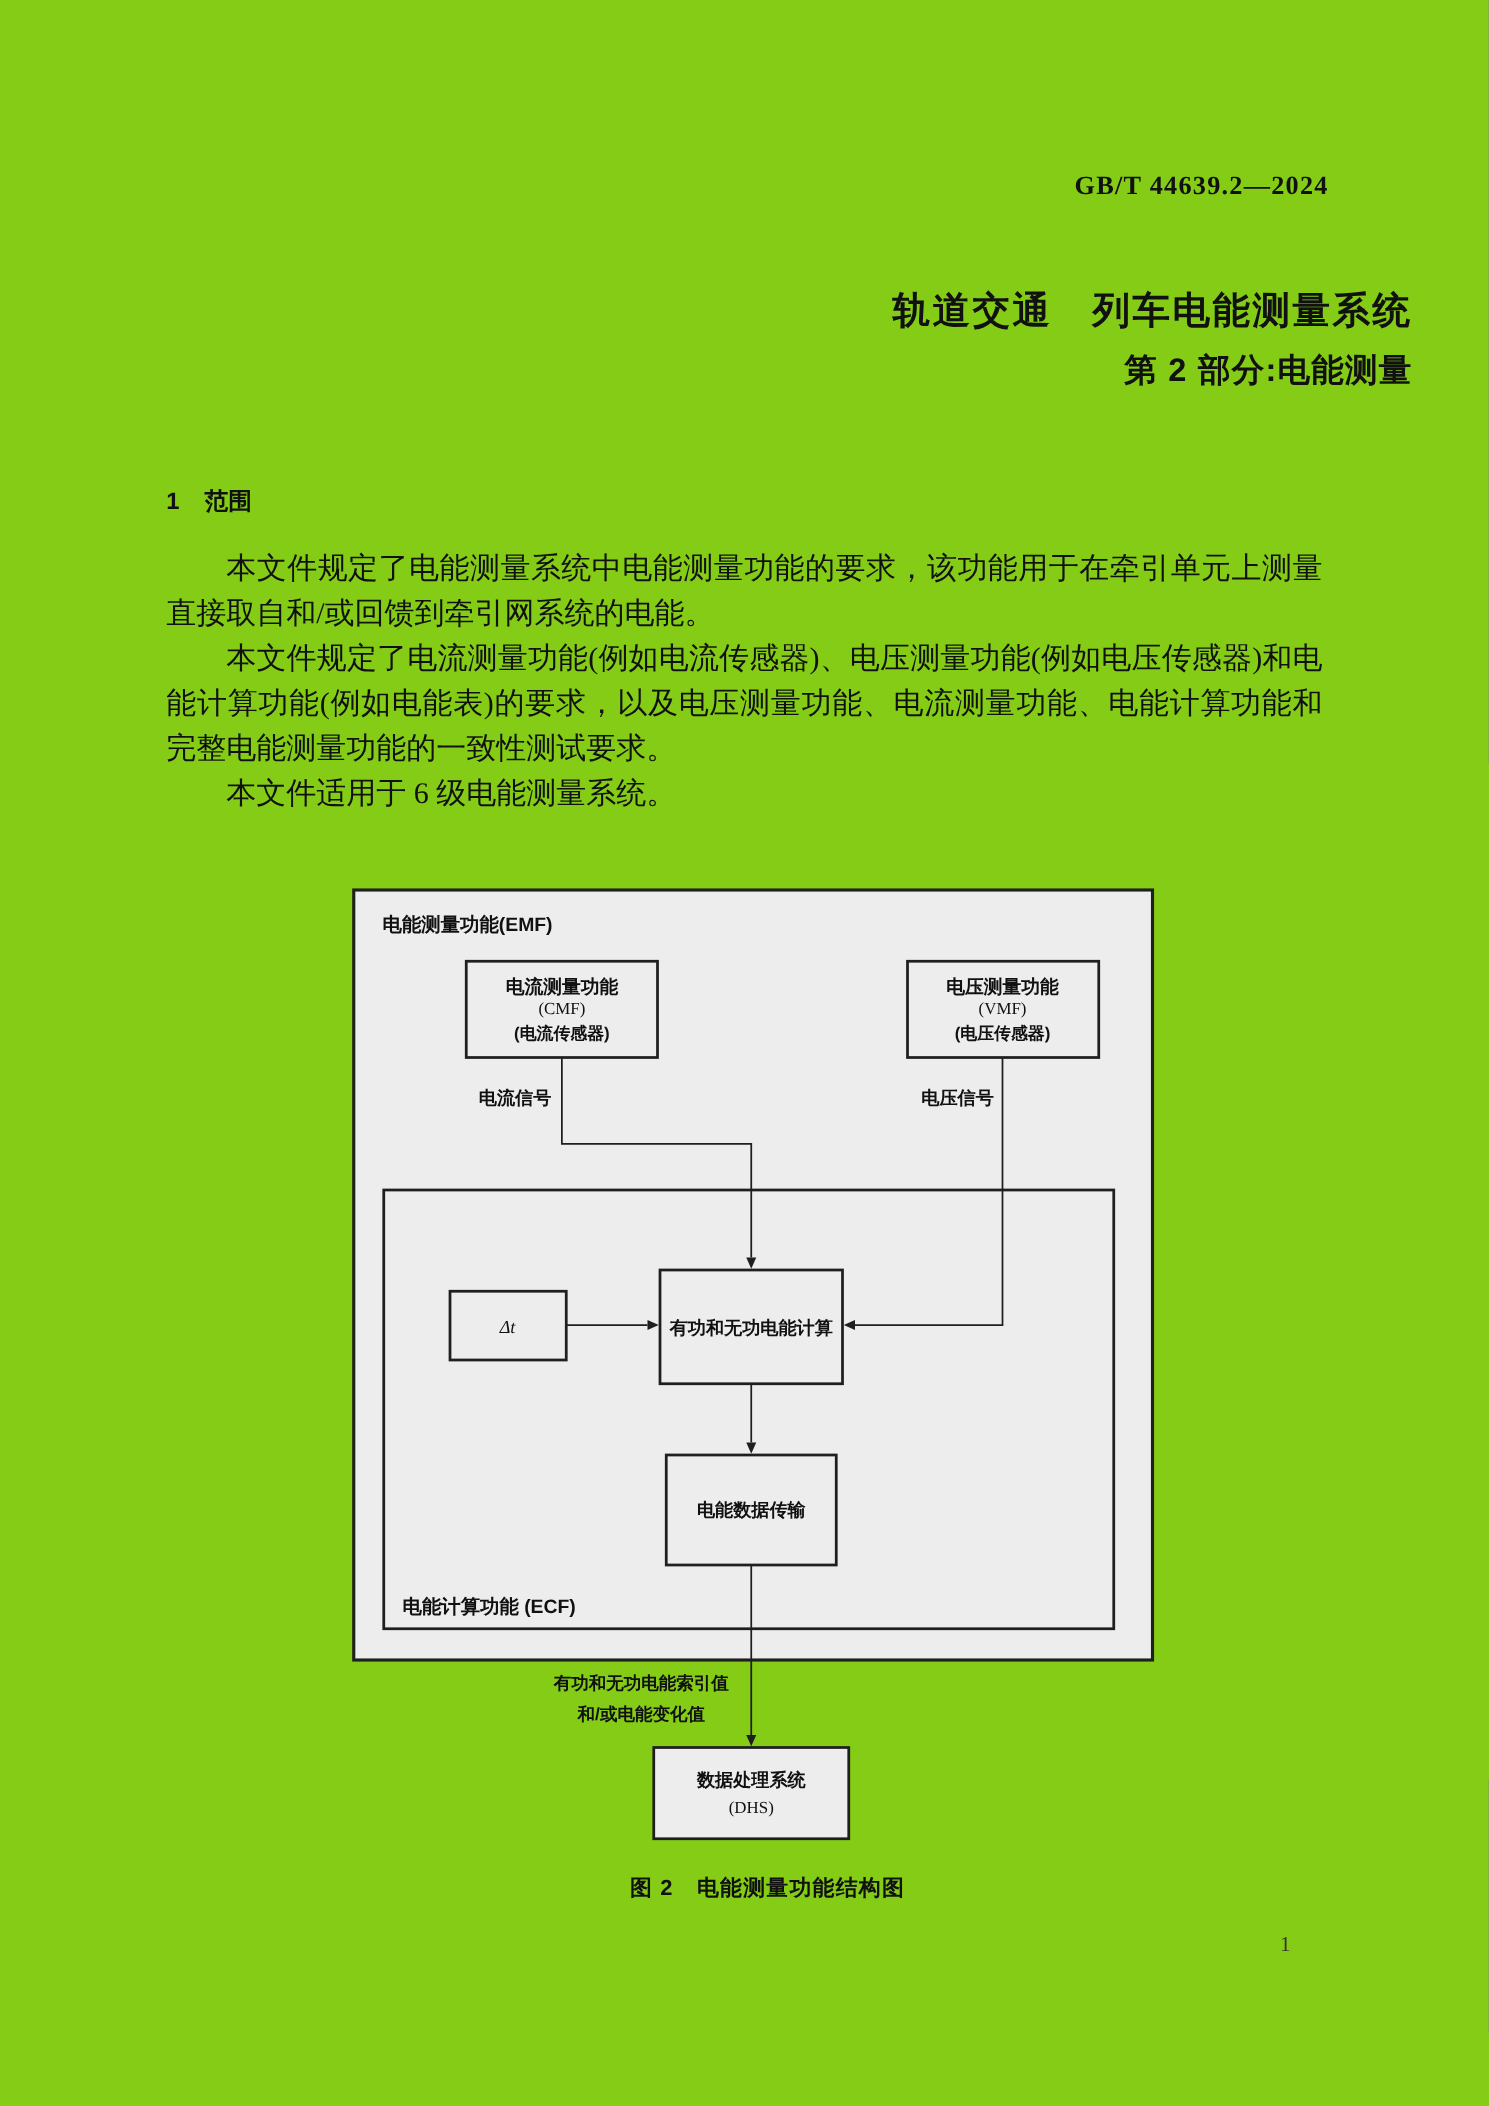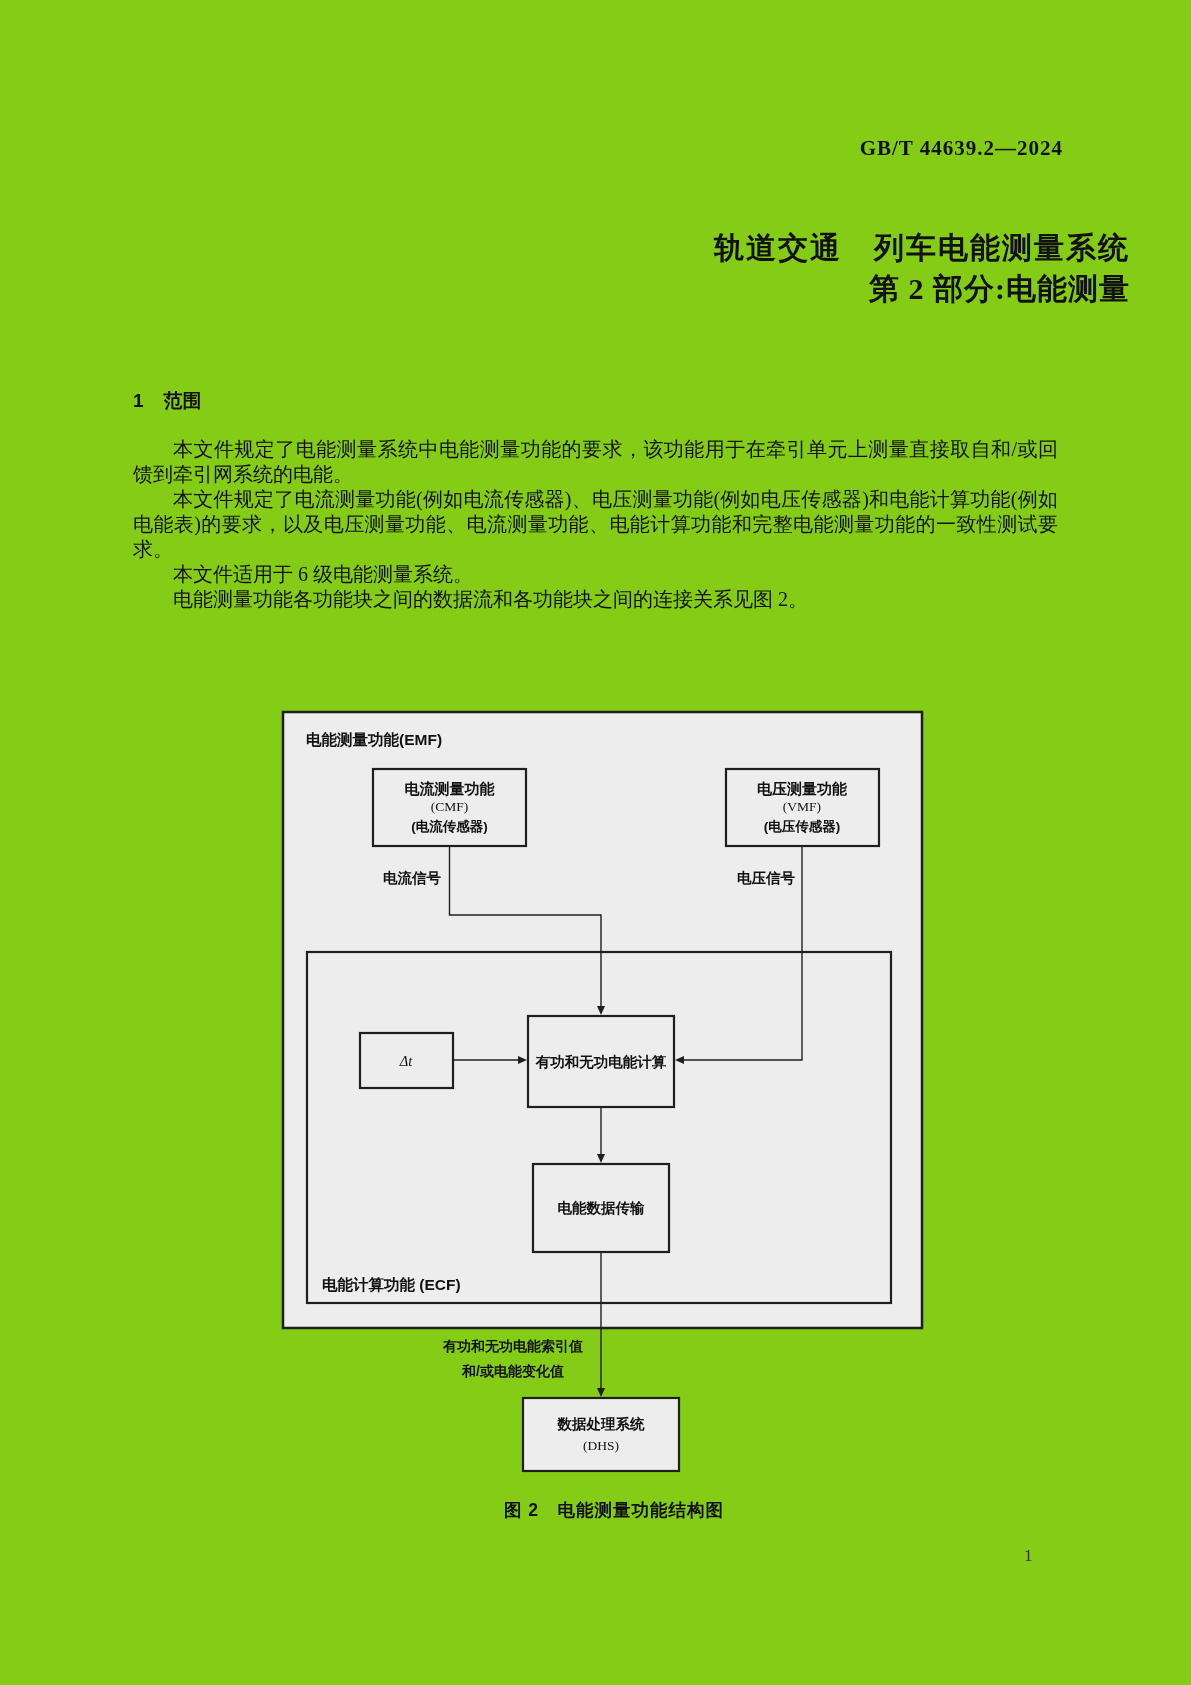--- a/index.html
+++ b/index.html
@@ -16,33 +16,33 @@
     position:absolute; top:136px; right:128px;
     font-family:"Liberation Serif", serif;
     font-weight:bold; font-size:21px; letter-spacing:1px;
   }
   .title-block { position:absolute; top:228px; left:0; width:1130px; text-align:right; }
   .title-line1 {
     font-family:"Liberation Sans", sans-serif;
     font-weight:bold; font-size:30px; letter-spacing:2px;
   }
   .title-line2 {
-    font-family:Liberation Serif, serif;
-    font-weight:bold; font-size:30px; letter-spacing:1px; 
+    font-family:Liberation Sans, sans-serif;
+    font-weight:bold; font-size:26px; letter-spacing:1px; margin-top:10px;
   }
   .section-heading {
     position:absolute; top:388px; left:133px;
     font-family:"Liberation Sans", sans-serif;
     font-weight:bold; font-size:19px;
   }
   .section-heading .num { display:inline-block; margin-right:20px; }
   .body-text {
     position:absolute; top:437px; left:133px; width:925px;
     font-family:"Liberation Serif", serif;
-    font-size:20px; line-height:25px; text-align:justify;
+    font-size:24px; line-height:36px; text-align:justify;
   }
   .body-text p { margin:0; text-indent:2em; }
   .figure-svg { position:absolute; left:258px; top:670px; }
   .figure-caption {
     position:absolute; top:1498px; left:274px; width:680px; text-align:center;
     font-family:"Liberation Sans", sans-serif;
     font-weight:bold; font-size:17.5px; letter-spacing:1px;
   }
   .page-number {
     position:absolute; top:1546px; left:1024px;
@@ -70,21 +70,20 @@
   </div>
 
   <div class="section-heading">
     <span class="num">1</span><span>范围</span>
   </div>
 
   <div class="body-text">
     <p>本文件规定了电能测量系统中电能测量功能的要求，该功能用于在牵引单元上测量直接取自和/或回馈到牵引网系统的电能。</p>
     <p>本文件规定了电流测量功能(例如电流传感器)、电压测量功能(例如电压传感器)和电能计算功能(例如电能表)的要求，以及电压测量功能、电流测量功能、电能计算功能和完整电能测量功能的一致性测试要求。</p>
     <p>本文件适用于 6 级电能测量系统。</p>
-    <p>电能测量功能各功能块之间的数据流和各功能块之间的连接关系见图 2。</p>
   </div>
 
   <svg class="figure-svg" width="680" height="820" viewBox="0 0 680 820" xmlns="http://www.w3.org/2000/svg">
 
     <rect class="outer-box" x="25" y="42" width="639" height="616"></rect>
 
     <rect class="inner-box" x="49" y="282" width="584" height="351"></rect>
 
     <path class="line" d="M 191.5 176 V 245 H 343 V 336"></path>
     <polygon class="arrow" points="343,345 339,336 347,336"></polygon>

